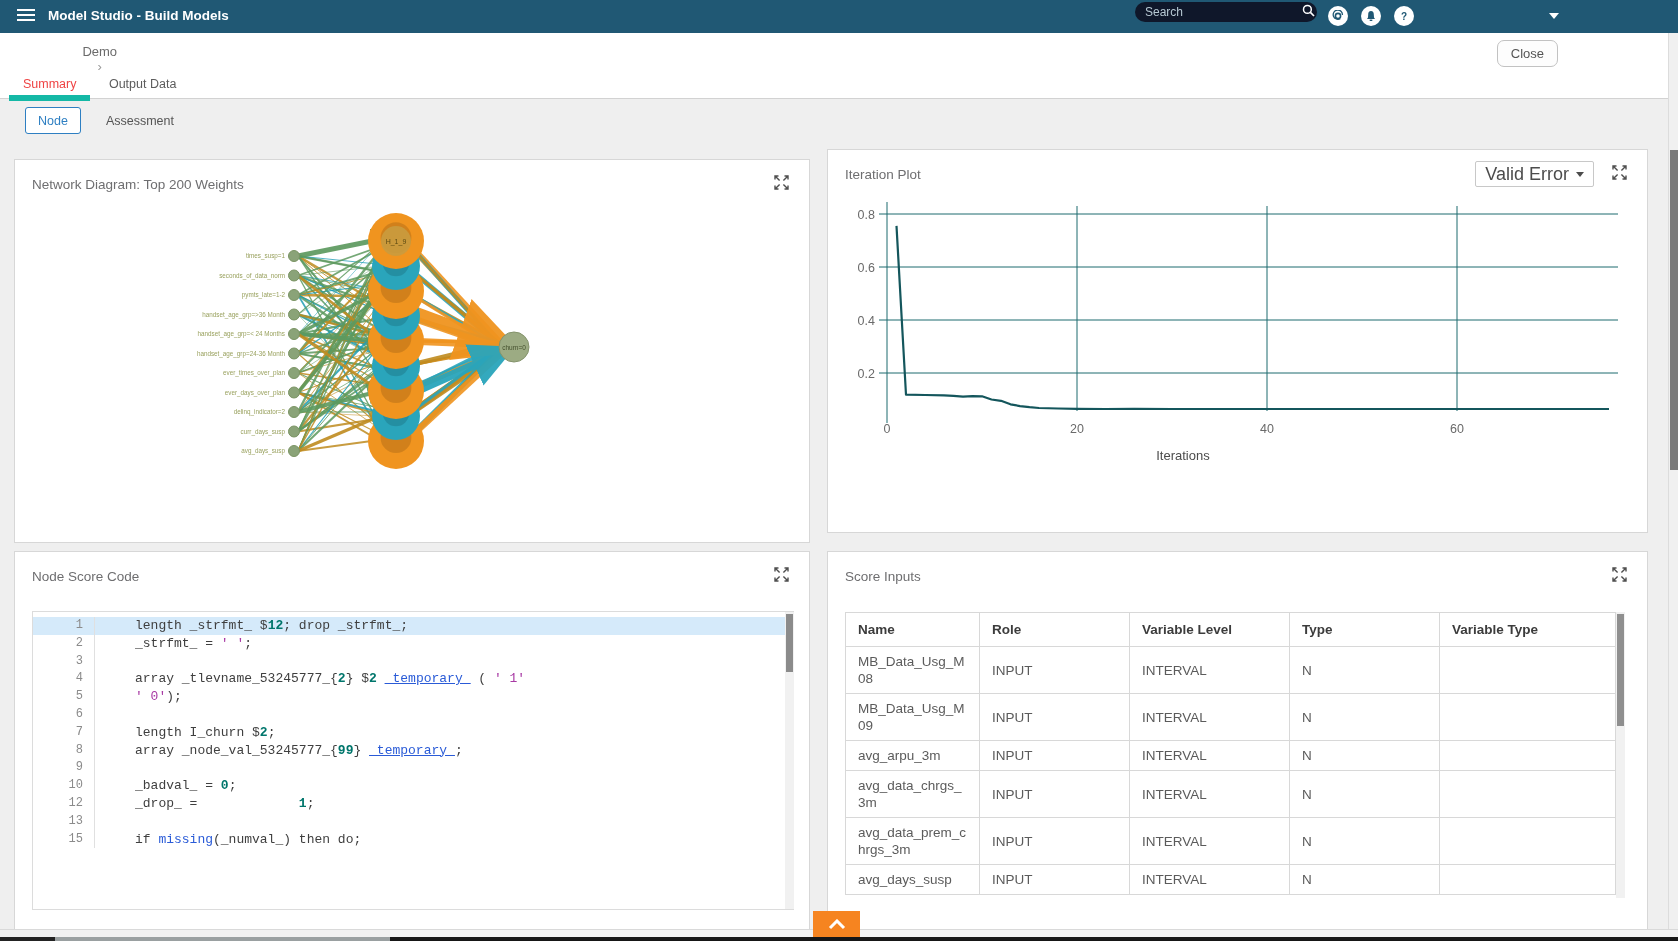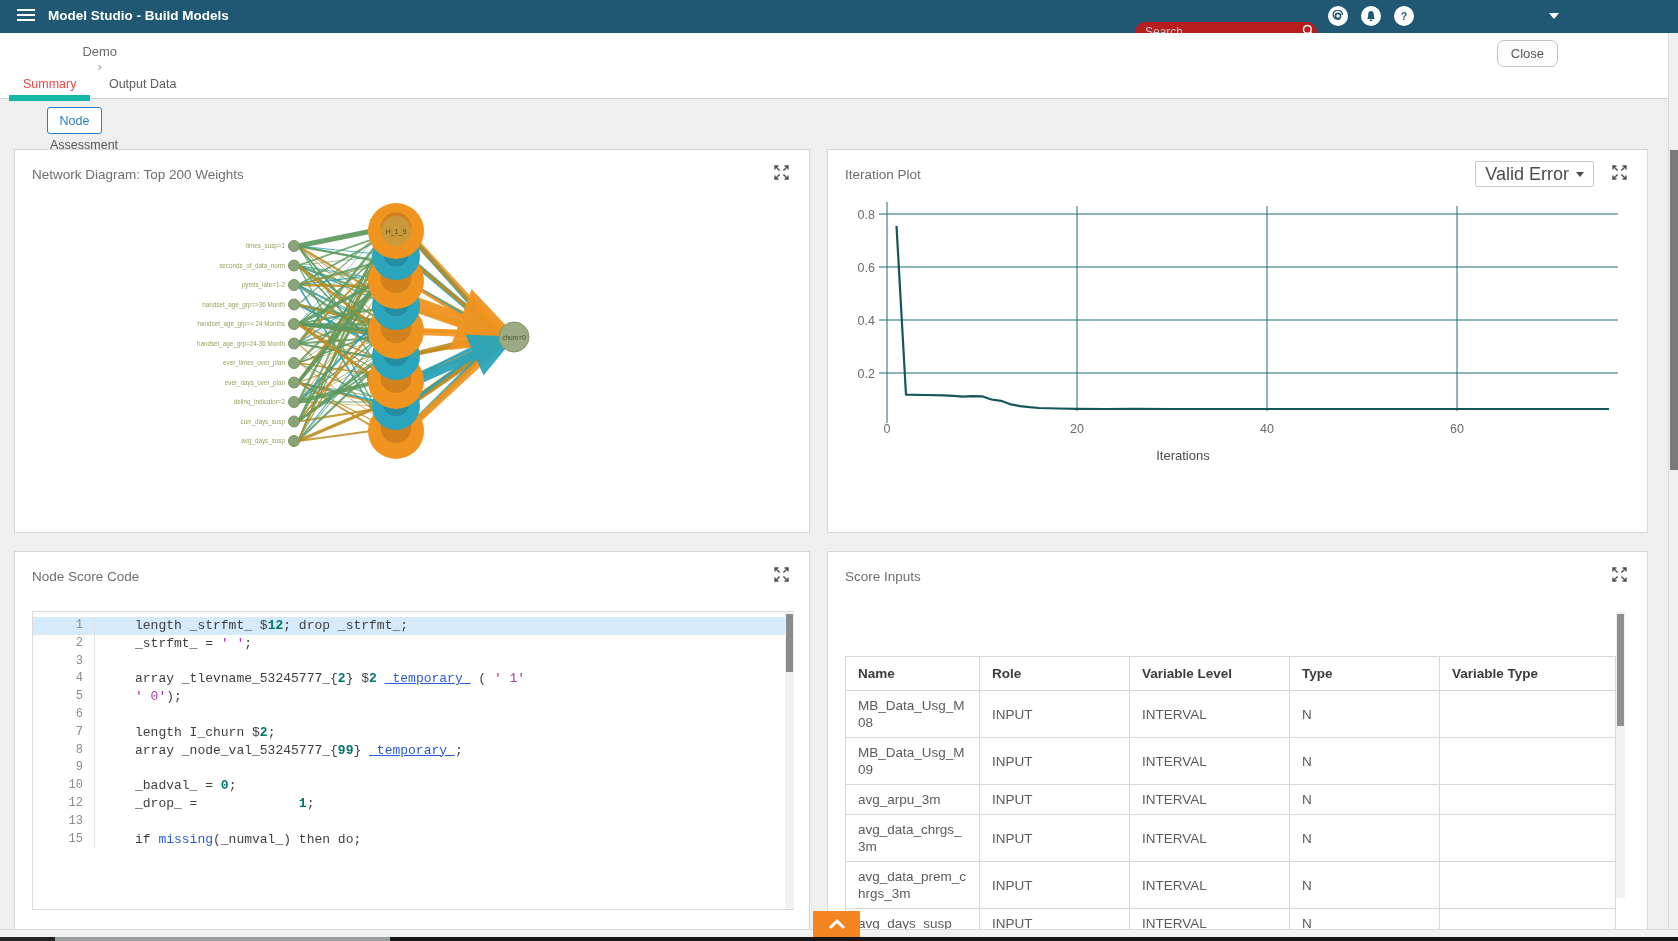--- a/index.html
+++ b/index.html
@@ -2,21 +2,21 @@
 <html><head>
 <meta charset="utf-8">
 <style>
   html,body{margin:0;padding:0;width:1678px;height:941px;overflow:hidden;
     font-family:"Liberation Sans",sans-serif;background:#efefef;}
   
   .topbar{position:absolute;left:0;top:0;width:1678px;height:33px;background:#205874;}
   .hamburger{position:absolute;left:17px;top:9px;width:18px;height:14px;cursor:pointer;}
   .hamburger span{display:block;height:2px;background:#fff;margin:0 0 3px 0;}
   .app-title{position:absolute;left:48px;top:8px;color:#ffffff;font-size:13.5px;font-weight:bold;}
-  .searchpill{position:absolute;left:1135px;top:22px;width:182px;height:20px;background:#b91c1c;
+  .searchpill{position:absolute;left:1135px;top:2px;width:182px;height:20px;background:#0f172a;
     border-radius:10px;display:flex;align-items:center;padding:0 8px;box-sizing:border-box;}
   .searchpill input{flex:1;background:transparent;border:none;outline:none;color:#e8eef2;
     font-size:12px;font-family:"Liberation Sans",sans-serif;}
   .searchpill input::placeholder{color:#b7c9d4;}
   .tb-circle{position:absolute;top:6px;width:20px;height:20px;border-radius:50%;background:#ffffff;
     display:flex;align-items:center;justify-content:center;cursor:pointer;}
   .tb-circle svg{display:block;}
   .tb-caret{position:absolute;left:1549px;top:13px;width:0;height:0;cursor:pointer;
     border:5px solid transparent;border-top:6px solid #ffffff;}
   
@@ -25,27 +25,27 @@
   .crumb-sep{margin:0 10px;color:#9a9a9a;font-size:13px;}
   .page-title{color:#3a3a3a;font-weight:bold;font-size:13.5px;}
   .close-btn{position:absolute;right:120px;top:7px;height:25px;padding:0 13px;background:#fdfdfd;
     border:1px solid #c2c2c2;border-radius:7px;font-size:13px;color:#555;display:flex;align-items:center;cursor:pointer;}
   
   .tabrow{position:absolute;left:0;top:72px;width:1678px;height:27px;background:#fff;border-bottom:1px solid #d2d2d2;box-sizing:border-box;}
   .tab{display:inline-block;padding:5px 14px 4px 14px;font-size:12.5px;color:#5c5c5c;cursor:pointer;}
   .tab.active{color:#ef4444;border-bottom:6px solid #14b8a6;}
   .tab:first-child{margin-left:9px;}
   
-  .toggle-row{position:absolute;left:25px;top:107px;display:flex;align-items:center;flex-direction:column;}
+  .toggle-row{position:absolute;left:25px;top:107px;display:flex;align-items:center;}
   .btn-node{height:25px;padding:0 12px;border:1px solid #2e7fc2;border-radius:3px;background:#fff;
     color:#2e7fc2;font-size:12.5px;display:flex;align-items:center;cursor:pointer;}
   .btn-assess{margin-left:19px;font-size:12.5px;color:#555;cursor:pointer;padding:4px 6px;}
   
   .panel{position:absolute;background:#fff;border:1px solid #d7d7d7;box-sizing:border-box;}
-  #p-net{left:14px;top:149px;width:796px;height:384px;}
+  #p-net{left:14px;top:159px;width:796px;height:384px;}
   #p-iter{left:827px;top:149px;width:821px;height:384px;}
   #p-code{left:14px;top:551px;width:796px;height:384px;}
   #p-score{left:827px;top:551px;width:821px;height:384px;}
   .phead{position:absolute;top:0;left:0;right:0;height:48px;display:flex;align-items:center;
     padding:0 20px 0 17px;box-sizing:border-box;z-index:3;}
   .ptitle{font-size:13.5px;color:#6e6e70;}
   .expand{margin-left:auto;cursor:pointer;}
   .dropdown{height:26px;min-width:93px;border:1px solid #c8c8c8;border-radius:2px;background:#fff;
     display:flex;align-items:center;padding:0 9px;margin-left:auto;margin-right:18px;cursor:pointer;box-sizing:border-box;}
   .dropdown .lbl{font-size:18px;color:#4c4c4c;margin-right:7px;}
@@ -62,21 +62,21 @@
     border-right:1px solid #e0e0e0;}
   .ct{padding-left:40px;white-space:pre;color:#3f3f3f;}
   .tk-n{color:#00766c;font-weight:bold;}
   .tk-s{color:#a839a4;}
   .tk-u{color:#2a5bd7;text-decoration:underline;}
   .tk-k{color:#2a5bd7;}
   .code-scroll{position:absolute;top:60px;left:770px;width:9px;height:297px;background:#f1f1f1;}
   .code-scroll .thumb{position:absolute;top:2px;left:1px;width:7px;height:58px;background:#8b8b8b;}
   
   .tblwrap{position:absolute;left:17px;top:60px;width:770px;}
-  table{border-collapse:collapse;table-layout:fixed;width:770px;margin-top:44px;}
+  table{border-collapse:collapse;table-layout:fixed;width:770px;}
   th{font-size:13.5px;color:#3c3c3c;text-align:left;font-weight:bold;padding:9px 12px;
     border:1px solid #d8d8d8;background:#fff;}
   td{font-size:13.5px;color:#5b5b5b;padding:6px 12px;border:1px solid #d8d8d8;
     word-break:break-all;line-height:17px;}
   .tbl-scroll{position:absolute;left:788px;top:60px;width:9px;height:286px;background:#f1f1f1;}
   .tbl-scroll .thumb{position:absolute;top:2px;left:1px;width:7px;height:112px;background:#8f8f8f;}
   
   .vscroll{position:absolute;left:1668px;top:33px;width:10px;height:896px;background:#f0f0f0;border-left:1px solid #dcdcdc;box-sizing:border-box;}
   .vscroll .thumb{position:absolute;left:1px;top:117px;width:8px;height:320px;background:#7a7a7a;}
   .hscroll{position:absolute;left:0;top:929px;width:1678px;height:8px;background:#f1f1f1;

